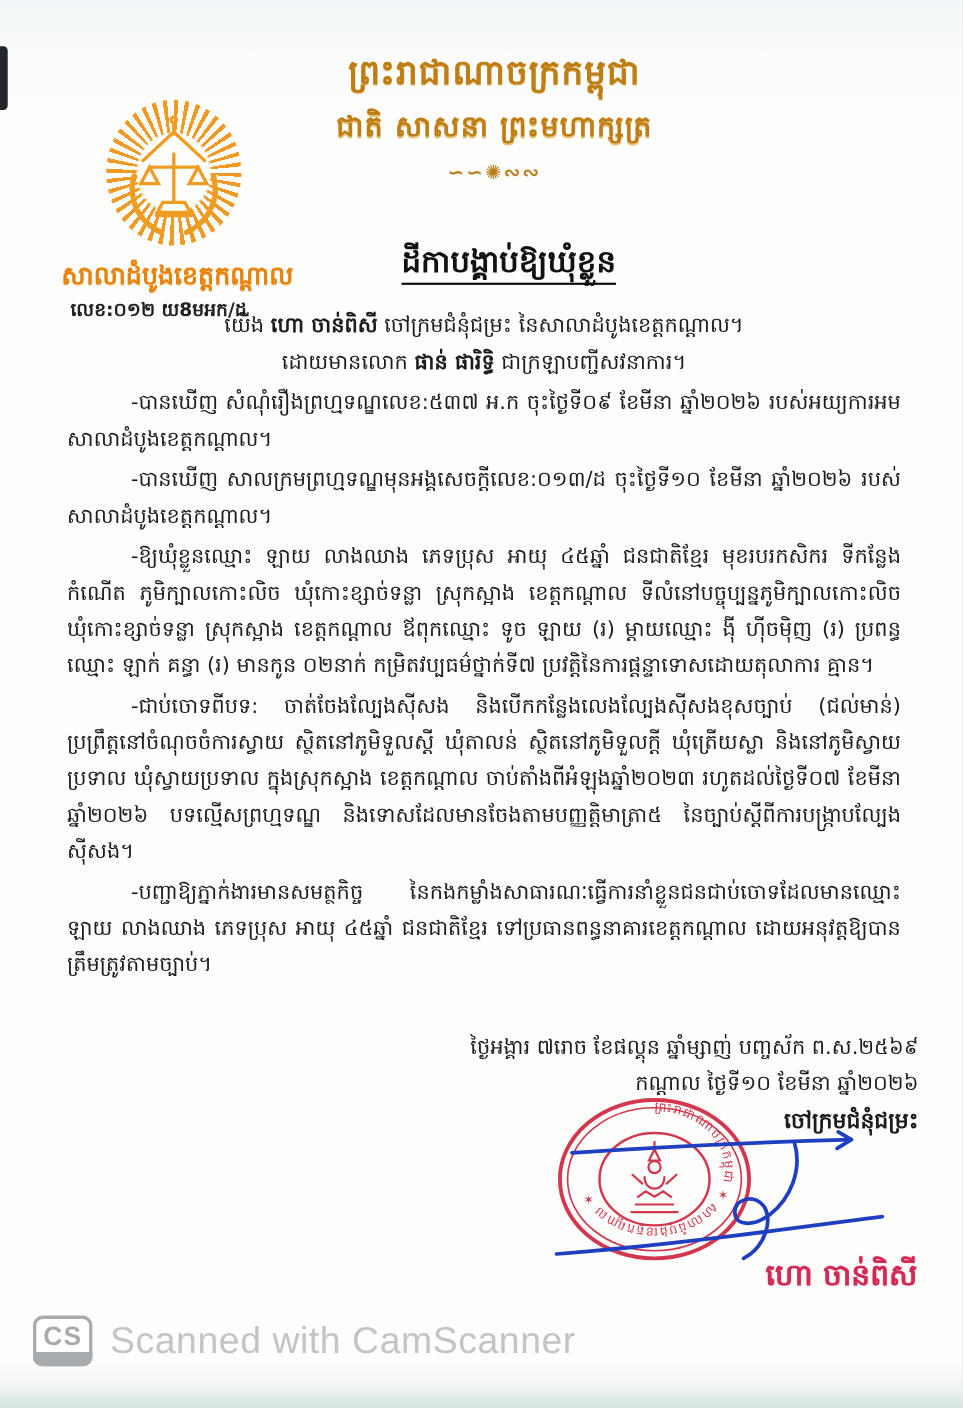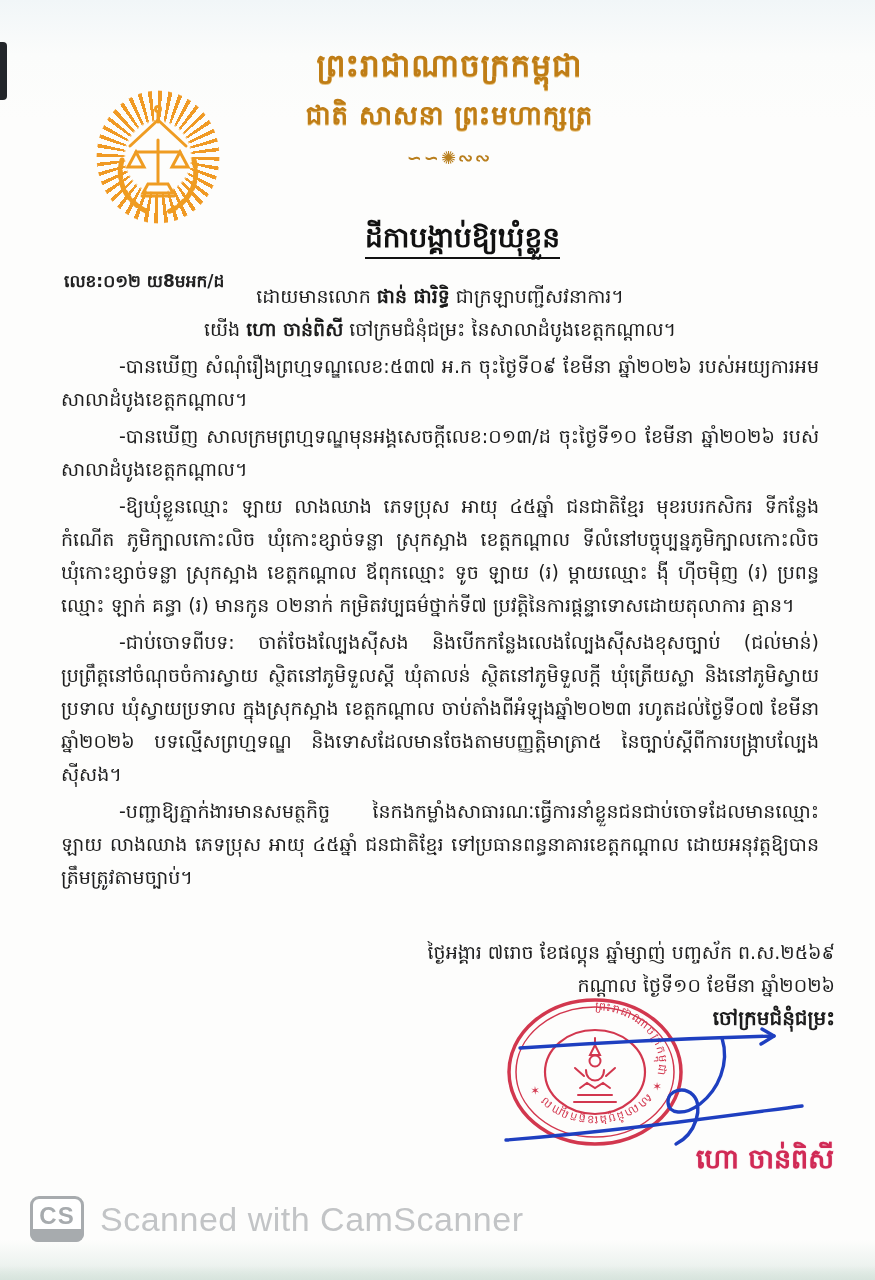--- a/index.html
+++ b/index.html
@@ -90,29 +90,30 @@
 
         <path d="M56,94 h20 l5,9 h-30 z"></path>
         <path d="M50,106 h32"></path>
 
         <path d="M30,70 C24,92 34,112 56,122" stroke-width="5" stroke-dasharray="7 4"></path>
         <path d="M102,70 C108,92 98,112 76,122" stroke-width="5" stroke-dasharray="7 4"></path>
       </g>
     </svg>
   </div>
 
+  <div class="court-name">សាលាដំបូងខេត្តកណ្តាល</div>
   <div class="doc-number">លេខ:០១២ យ8មអក/ដ</div>
 
   <div class="doc-title">
     <span>ដីកាបង្គាប់ឱ្យឃុំខ្លួន</span>
   </div>
 
   <div class="body-text">
+    <div class="intro-line"><span>យើង </span><b>ហោ ចាន់ពិសី</b><span> ចៅក្រមជំនុំជម្រះ នៃសាលាដំបូងខេត្តកណ្តាល។</span></div>
     <div class="intro-line"><span>ដោយមានលោក </span><b>ផាន់ ផារិទ្ធិ</b><span> ជាក្រឡាបញ្ជីសវនាការ។</span></div>
-    <div class="intro-line"><span>យើង </span><b>ហោ ចាន់ពិសី</b><span> ចៅក្រមជំនុំជម្រះ នៃសាលាដំបូងខេត្តកណ្តាល។</span></div>
     <p class="para">-បានឃើញ សំណុំរឿងព្រហ្មទណ្ឌលេខ:៥៣៧ អ.ក ចុះថ្ងៃទី០៩ ខែមីនា ឆ្នាំ២០២៦ របស់អយ្យការអមសាលាដំបូងខេត្តកណ្តាល។</p>
     <p class="para">-បានឃើញ សាលក្រមព្រហ្មទណ្ឌមុនអង្គសេចក្តីលេខ:០១៣/ដ ចុះថ្ងៃទី១០ ខែមីនា ឆ្នាំ២០២៦ របស់សាលាដំបូងខេត្តកណ្តាល។</p>
     <p class="para">-ឱ្យឃុំខ្លួនឈ្មោះ ឡាយ លាងឈាង ភេទប្រុស អាយុ ៤៥ឆ្នាំ ជនជាតិខ្មែរ មុខរបរកសិករ ទីកន្លែងកំណើត ភូមិក្បាលកោះលិច ឃុំកោះខ្សាច់ទន្លា ស្រុកស្អាង ខេត្តកណ្តាល ទីលំនៅបច្ចុប្បន្នភូមិក្បាលកោះលិច ឃុំកោះខ្សាច់ទន្លា ស្រុកស្អាង ខេត្តកណ្តាល ឪពុកឈ្មោះ ទូច ឡាយ (រ) ម្តាយឈ្មោះ ង៉ី ហ៊ីចមុិញ (រ) ប្រពន្ធឈ្មោះ ឡាក់ គន្ធា (រ) មានកូន ០២នាក់ កម្រិតវប្បធម៌ថ្នាក់ទី៧ ប្រវត្តិនៃការផ្តន្ទាទោសដោយតុលាការ គ្មាន។</p>
     <p class="para">-ជាប់ចោទពីបទ: ចាត់ចែងល្បែងស៊ីសង និងបើកកន្លែងលេងល្បែងស៊ីសងខុសច្បាប់ (ជល់មាន់) ប្រព្រឹត្តនៅចំណុចចំការស្វាយ ស្ថិតនៅភូមិទួលស្តី ឃុំតាលន់ ស្ថិតនៅភូមិទួលក្តី ឃុំត្រើយស្លា និងនៅភូមិស្វាយប្រទាល ឃុំស្វាយប្រទាល ក្នុងស្រុកស្អាង ខេត្តកណ្តាល ចាប់តាំងពីអំឡុងឆ្នាំ២០២៣ រហូតដល់ថ្ងៃទី០៧ ខែមីនា ឆ្នាំ២០២៦ បទល្មើសព្រហ្មទណ្ឌ និងទោសដែលមានចែងតាមបញ្ញត្តិមាត្រា៥ នៃច្បាប់ស្តីពីការបង្ក្រាបល្បែងស៊ីសង។</p>
     <p class="para">-បញ្ជាឱ្យភ្នាក់ងារមានសមត្ថកិច្ច នៃកងកម្លាំងសាធារណៈធ្វើការនាំខ្លួនជនជាប់ចោទដែលមានឈ្មោះ ឡាយ លាងឈាង ភេទប្រុស អាយុ ៤៥ឆ្នាំ ជនជាតិខ្មែរ ទៅប្រធានពន្ធនាគារខេត្តកណ្តាល ដោយអនុវត្តឱ្យបានត្រឹមត្រូវតាមច្បាប់។</p>
 
   </div>
 
   <div class="date-block">
     <div>ថ្ងៃអង្គារ ៧រោច ខែផល្គុន ឆ្នាំម្សាញ់ បញ្ចស័ក ព.ស.២៥៦៩</div>

